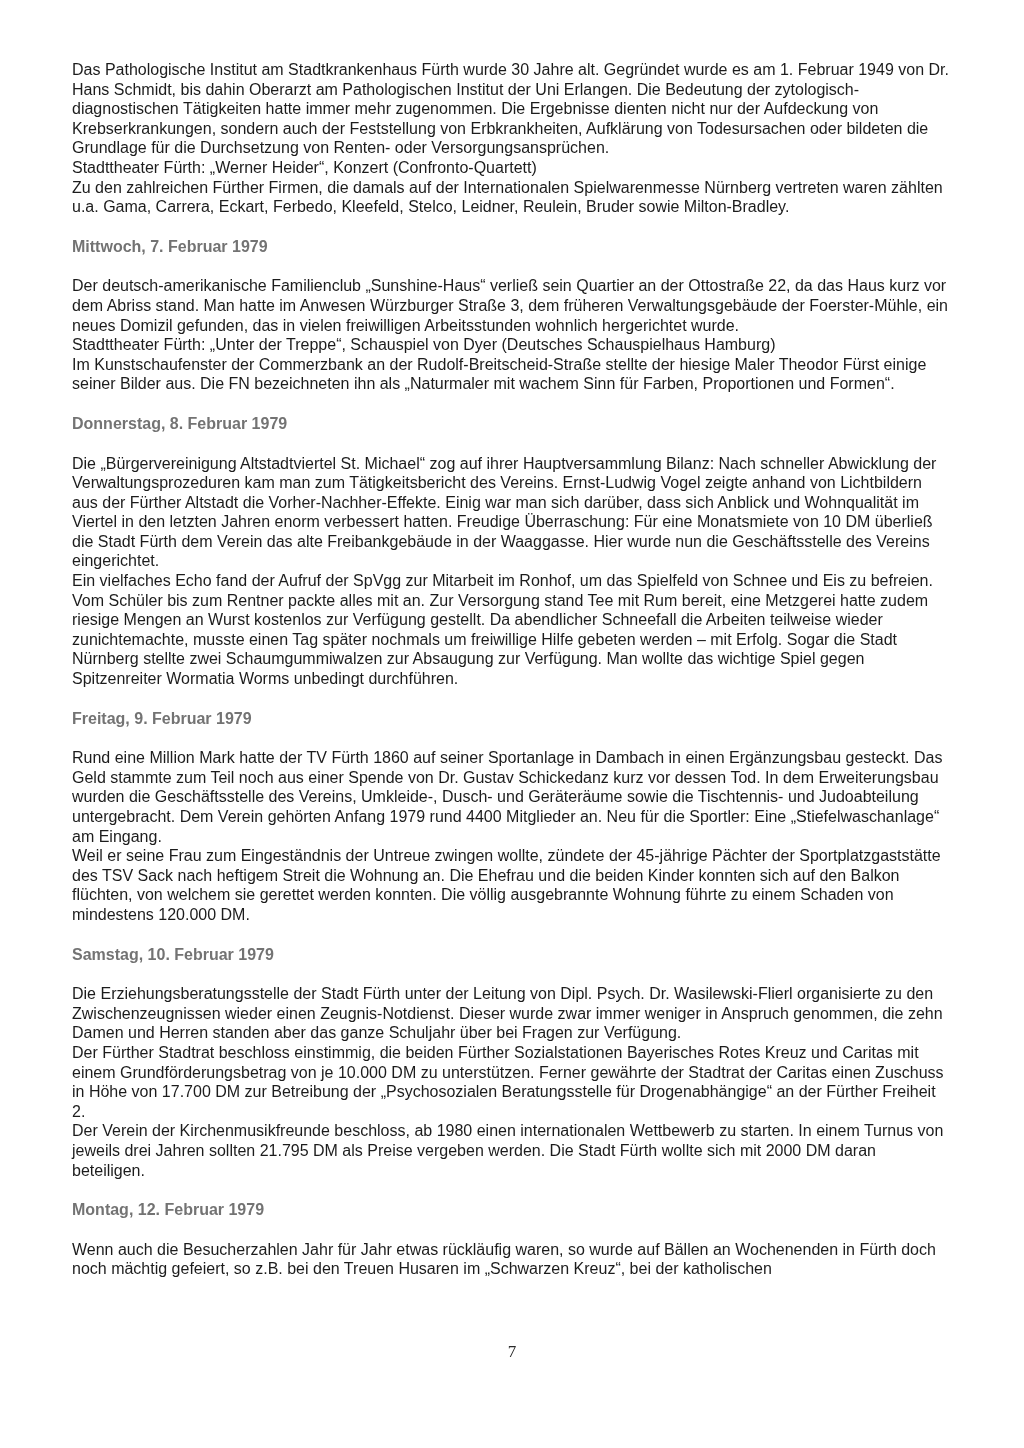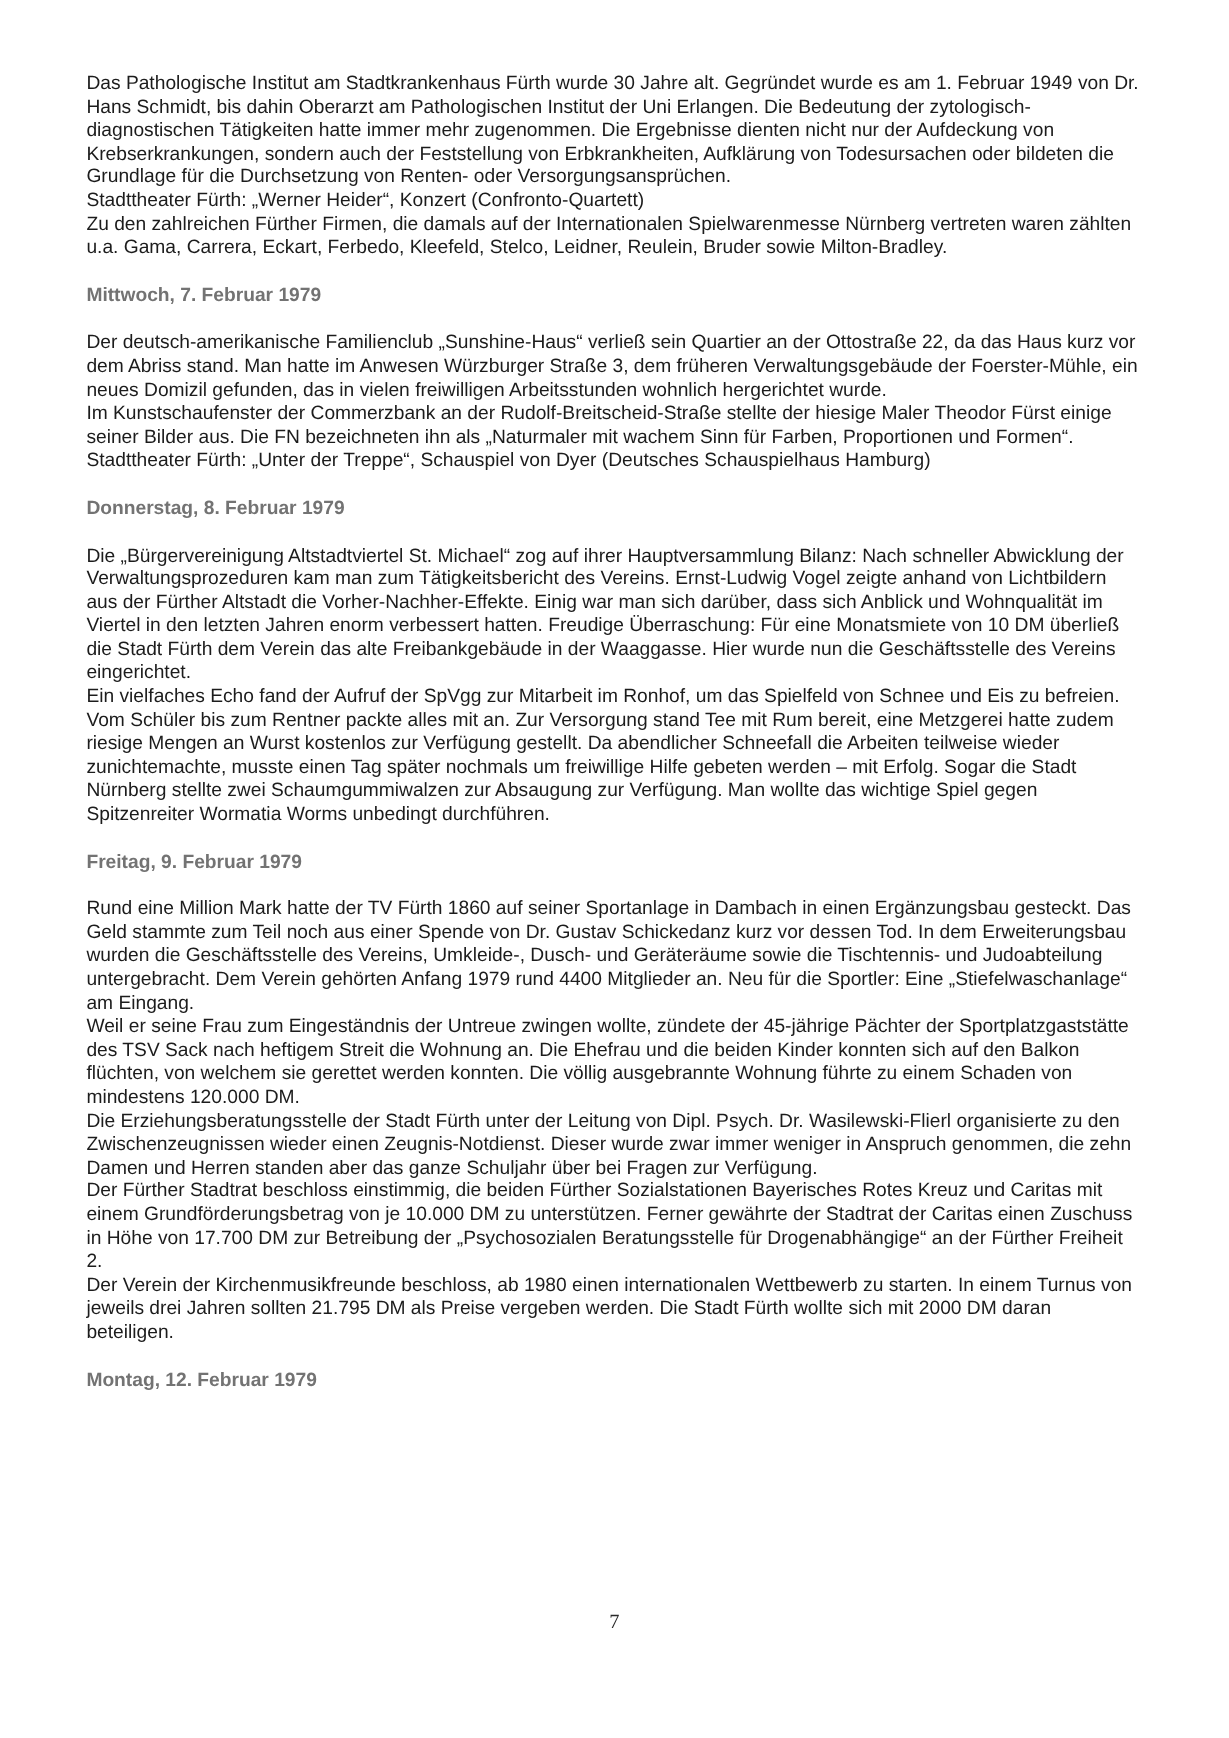--- a/index.html
+++ b/index.html
@@ -52,27 +52,29 @@
 </head>
 <body>
 
 <div class="page">
   <div class="content">
     <p>Das Pathologische Institut am Stadtkrankenhaus Fürth wurde 30 Jahre alt. Gegründet wurde es am 1. Februar 1949 von Dr. Hans Schmidt, bis dahin Oberarzt am Pathologischen Institut der Uni Erlangen. Die Bedeutung der zytologisch-diagnostischen Tätigkeiten hatte immer mehr zugenommen. Die Ergebnisse dienten nicht nur der Aufdeckung von Krebserkrankungen, sondern auch der Feststellung von Erbkrankheiten, Aufklärung von Todesursachen oder bildeten die Grundlage für die Durchsetzung von Renten- oder Versorgungsansprüchen.</p>
     <p>Stadttheater Fürth: „Werner Heider“, Konzert (Confronto-Quartett)</p>
     <p>Zu den zahlreichen Fürther Firmen, die damals auf der Internationalen Spielwarenmesse Nürnberg vertreten waren zählten u.a. Gama, Carrera, Eckart, Ferbedo, Kleefeld, Stelco, Leidner, Reulein, Bruder sowie Milton-Bradley.</p>
     <h2>Mittwoch, 7. Februar 1979</h2>
     <p>Der deutsch-amerikanische Familienclub „Sunshine-Haus“ verließ sein Quartier an der Ottostraße 22, da das Haus kurz vor dem Abriss stand. Man hatte im Anwesen Würzburger Straße 3, dem früheren Verwaltungsgebäude der Foerster-Mühle, ein neues Domizil gefunden, das in vielen freiwilligen Arbeitsstunden wohnlich hergerichtet wurde.</p>
+    <p>Stadttheater Fürth: „Unter der Treppe“, Schauspiel von Dyer (Deutsches Schauspielhaus Hamburg)</p>
     <p>Im Kunstschaufenster der Commerzbank an der Rudolf-Breitscheid-Straße stellte der hiesige Maler Theodor Fürst einige seiner Bilder aus. Die FN bezeichneten ihn als „Naturmaler mit wachem Sinn für Farben, Proportionen und Formen“.</p>
-    <p>Stadttheater Fürth: „Unter der Treppe“, Schauspiel von Dyer (Deutsches Schauspielhaus Hamburg)</p>
     <h2>Donnerstag, 8. Februar 1979</h2>
     <p>Die „Bürgervereinigung Altstadtviertel St. Michael“ zog auf ihrer Hauptversammlung Bilanz: Nach schneller Abwicklung der Verwaltungsprozeduren kam man zum Tätigkeitsbericht des Vereins. Ernst-Ludwig Vogel zeigte anhand von Lichtbildern aus der Fürther Altstadt die Vorher-Nachher-Effekte. Einig war man sich darüber, dass sich Anblick und Wohnqualität im Viertel in den letzten Jahren enorm verbessert hatten. Freudige Überraschung: Für eine Monatsmiete von 10 DM überließ die Stadt Fürth dem Verein das alte Freibankgebäude in der Waaggasse. Hier wurde nun die Geschäftsstelle des Vereins eingerichtet.</p>
     <p>Ein vielfaches Echo fand der Aufruf der SpVgg zur Mitarbeit im Ronhof, um das Spielfeld von Schnee und Eis zu befreien. Vom Schüler bis zum Rentner packte alles mit an. Zur Versorgung stand Tee mit Rum bereit, eine Metzgerei hatte zudem riesige Mengen an Wurst kostenlos zur Verfügung gestellt. Da abendlicher Schneefall die Arbeiten teilweise wieder zunichtemachte, musste einen Tag später nochmals um freiwillige Hilfe gebeten werden – mit Erfolg. Sogar die Stadt Nürnberg stellte zwei Schaumgummiwalzen zur Absaugung zur Verfügung. Man wollte das wichtige Spiel gegen Spitzenreiter Wormatia Worms unbedingt durchführen.</p>
     <h2>Freitag, 9. Februar 1979</h2>
     <p>Rund eine Million Mark hatte der TV Fürth 1860 auf seiner Sportanlage in Dambach in einen Ergänzungsbau gesteckt. Das Geld stammte zum Teil noch aus einer Spende von Dr. Gustav Schickedanz kurz vor dessen Tod. In dem Erweiterungsbau wurden die Geschäftsstelle des Vereins, Umkleide-, Dusch- und Geräteräume sowie die Tischtennis- und Judoabteilung untergebracht. Dem Verein gehörten Anfang 1979 rund 4400 Mitglieder an. Neu für die Sportler: Eine „Stiefelwaschanlage“ am Eingang.</p>
     <p>Weil er seine Frau zum Eingeständnis der Untreue zwingen wollte, zündete der 45-jährige Pächter der Sportplatzgaststätte des TSV Sack nach heftigem Streit die Wohnung an. Die Ehefrau und die beiden Kinder konnten sich auf den Balkon flüchten, von welchem sie gerettet werden konnten. Die völlig ausgebrannte Wohnung führte zu einem Schaden von mindestens 120.000 DM.</p>
+    <h2>Samstag, 10. Februar 1979</h2>
     <p>Die Erziehungsberatungsstelle der Stadt Fürth unter der Leitung von Dipl. Psych. Dr. Wasilewski-Flierl organisierte zu den Zwischenzeugnissen wieder einen Zeugnis-Notdienst. Dieser wurde zwar immer weniger in Anspruch genommen, die zehn Damen und Herren standen aber das ganze Schuljahr über bei Fragen zur Verfügung.</p>
     <p>Der Fürther Stadtrat beschloss einstimmig, die beiden Fürther Sozialstationen Bayerisches Rotes Kreuz und Caritas mit einem Grundförderungsbetrag von je 10.000 DM zu unterstützen. Ferner gewährte der Stadtrat der Caritas einen Zuschuss in Höhe von 17.700 DM zur Betreibung der „Psychosozialen Beratungsstelle für Drogenabhängige“ an der Fürther Freiheit 2.</p>
     <p>Der Verein der Kirchenmusikfreunde beschloss, ab 1980 einen internationalen Wettbewerb zu starten. In einem Turnus von jeweils drei Jahren sollten 21.795 DM als Preise vergeben werden. Die Stadt Fürth wollte sich mit 2000 DM daran beteiligen.</p>
     <h2>Montag, 12. Februar 1979</h2>
+    <p>Wenn auch die Besucherzahlen Jahr für Jahr etwas rückläufig waren, so wurde auf Bällen an Wochenenden in Fürth doch noch mächtig gefeiert, so z.B. bei den Treuen Husaren im „Schwarzen Kreuz“, bei der katholischen</p>
   </div>
   <div class="page-number">7</div>
 </div>
 
 </body></html>

